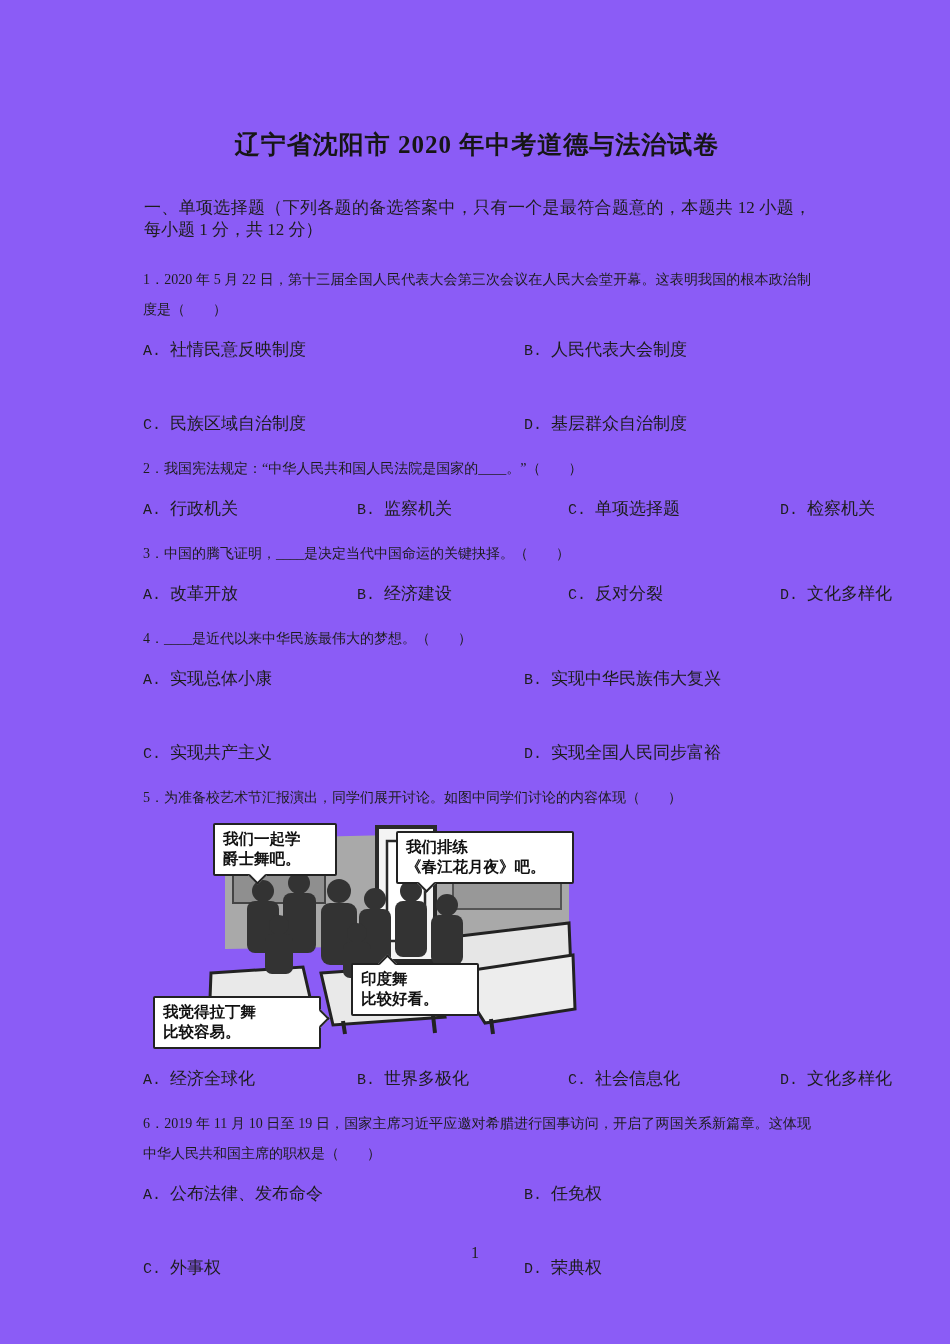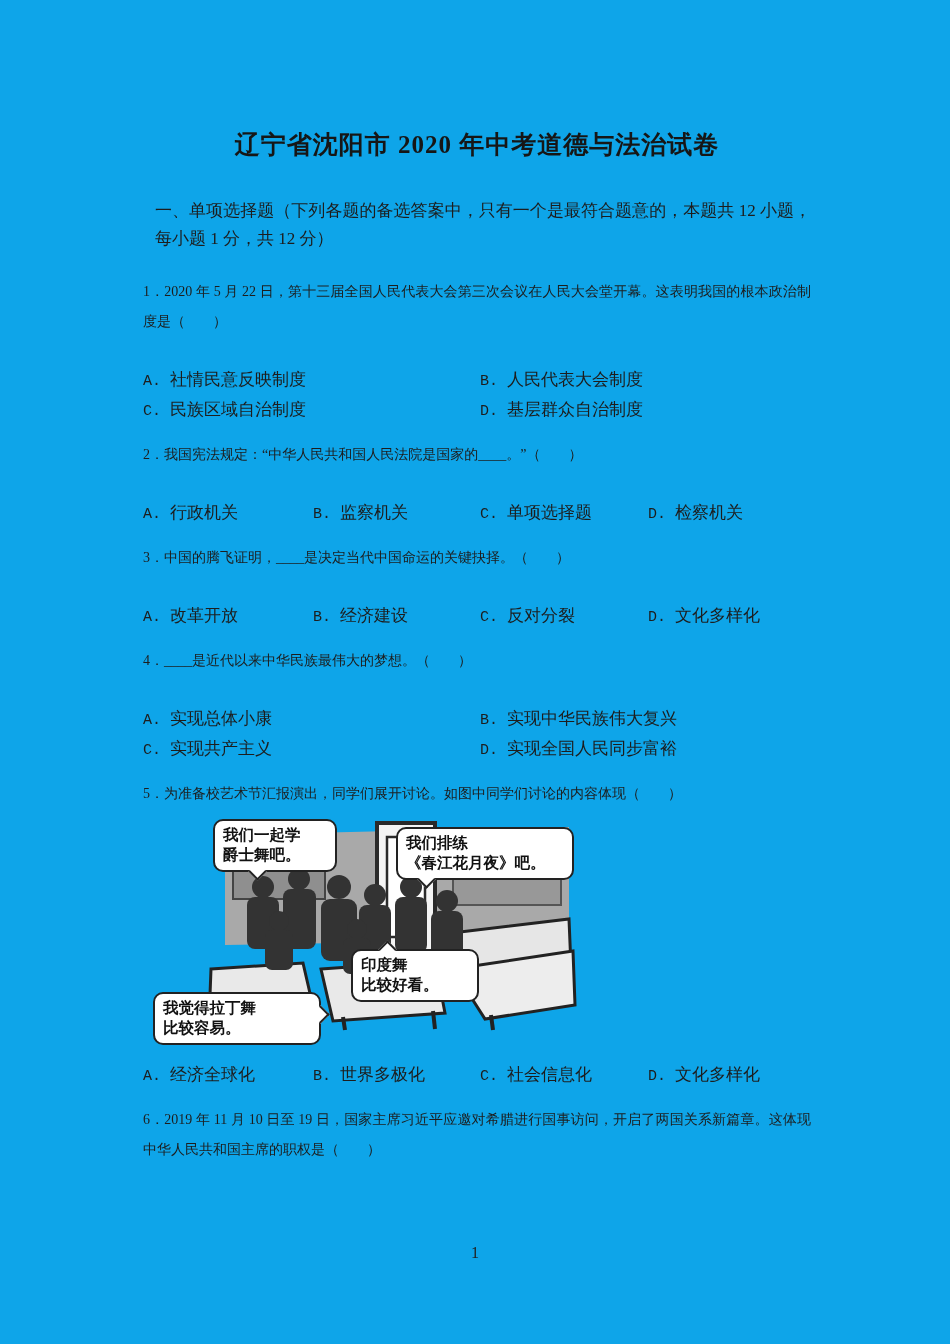--- a/index.html
+++ b/index.html
@@ -1,74 +1,75 @@
 <!DOCTYPE html>
 <html><head>
 <meta charset="utf-8">
 <style>
   html, body { margin:0; padding:0; background:#ffffff; }
   .page {
     position:relative;
     width:950px; height:1344px;
-    background:#0ea5e9;
+    background:#8b5cf6;
     font-family:"Liberation Serif", serif;
     color:#1d1d1d;
     overflow:hidden;
   }
   .content {
     position:absolute;
     left:143px; top:128px;
     width:668px;
   }
   .doc-title {
     font-size:25px;
     font-weight:bold;
     text-align:center;
     letter-spacing:1px;
     margin:0 0 36px 0;
     color:#161616;
   }
   .section-heading {
     font-size:17px;
-    line-height:28px;
+    line-height:22px;
     text-align:justify;
-    margin:0 0 24px 12px;
+    margin:0 0 24px 1px;
   }
   .question { margin:0; }
   .stem {
     font-size:14px;
     line-height:30px;
     text-align:justify;
   }
   .options {
     display:grid;
-    margin:29px 0 14px 0;
+    margin:11px 0 14px 0;
     font-size:17px;
     line-height:28px;
+    gap:44px;
   }
   .cols-2 { grid-template-columns:337px 1fr; }
   .cols-4 { grid-template-columns:170px 167px 168px 1fr; }
   .opt { white-space:nowrap; }
   .opt-letter {
     font-family:"Liberation Mono", monospace;
     font-size:15px;
     margin-right:9px;
   }
   
   .figure {
     position:relative;
     width:424px; height:214px;
     margin:8px 0 30px 10px;
   }
   .figure svg { position:absolute; left:0; top:0; }
   .bubble {
     position:absolute;
     background:#ffffff;
     border:2.5px solid #222222;
-    border-radius:10px;
+    border-radius:2px;
     padding:4px 8px;
     font-weight:bold;
     font-size:15.5px;
     line-height:1.32;
     white-space:pre-line;
     color:#111111;
     z-index:2;
   }
   .bubble::after {
     content:'';
@@ -81,21 +82,21 @@
     border-right:2.5px solid #222; border-bottom:2.5px solid #222;
     transform:rotate(45deg); }
   .b2 { left:243px; top:10px;  width:158px; }
   .b2::after { bottom:-8px; left:22px;
     border-right:2.5px solid #222; border-bottom:2.5px solid #222;
     transform:rotate(45deg); }
   .b3 { left:0px;   top:131px; width:148px;margin-top:44px; }
   .b3::after { top:14px; right:-8px;
     border-top:2.5px solid #222; border-right:2.5px solid #222;
     transform:rotate(45deg); }
-  .b4 { left:198px; top:132px; width:108px; }
+  .b4 { left:198px; top:142px; width:108px; }
   .b4::after { top:-8px; left:28px;
     border-top:2.5px solid #222; border-left:2.5px solid #222;
     transform:rotate(45deg); }
   .page-number {
     position:absolute;
     left:0; right:0; top:1244px;
     text-align:center;
     font-size:16px;
     color:#222222;
   }
@@ -208,18 +209,24 @@
       <div class="options cols-4" style="margin-top:0;">
         <div class="opt"><span class="opt-letter">A.</span><span class="opt-text">经济全球化</span></div>
         <div class="opt"><span class="opt-letter">B.</span><span class="opt-text">世界多极化</span></div>
         <div class="opt"><span class="opt-letter">C.</span><span class="opt-text">社会信息化</span></div>
         <div class="opt"><span class="opt-letter">D.</span><span class="opt-text">文化多样化</span></div>
       </div>
     </div>
 
     <div class="question">
       <div class="stem">6．2019 年 11 月 10 日至 19 日，国家主席习近平应邀对希腊进行国事访问，开启了两国关系新篇章。这体现中华人民共和国主席的职权是（　　）</div>
+      <div class="options cols-2">
+        <div class="opt"><span class="opt-letter">A.</span><span class="opt-text">公布法律、发布命令</span></div>
+        <div class="opt"><span class="opt-letter">B.</span><span class="opt-text">任免权</span></div>
+        <div class="opt"><span class="opt-letter">C.</span><span class="opt-text">外事权</span></div>
+        <div class="opt"><span class="opt-letter">D.</span><span class="opt-text">荣典权</span></div>
+      </div>
     </div>
 
   </div>
 
   <div class="page-number">1</div>
 </div>
 
 </body></html>

